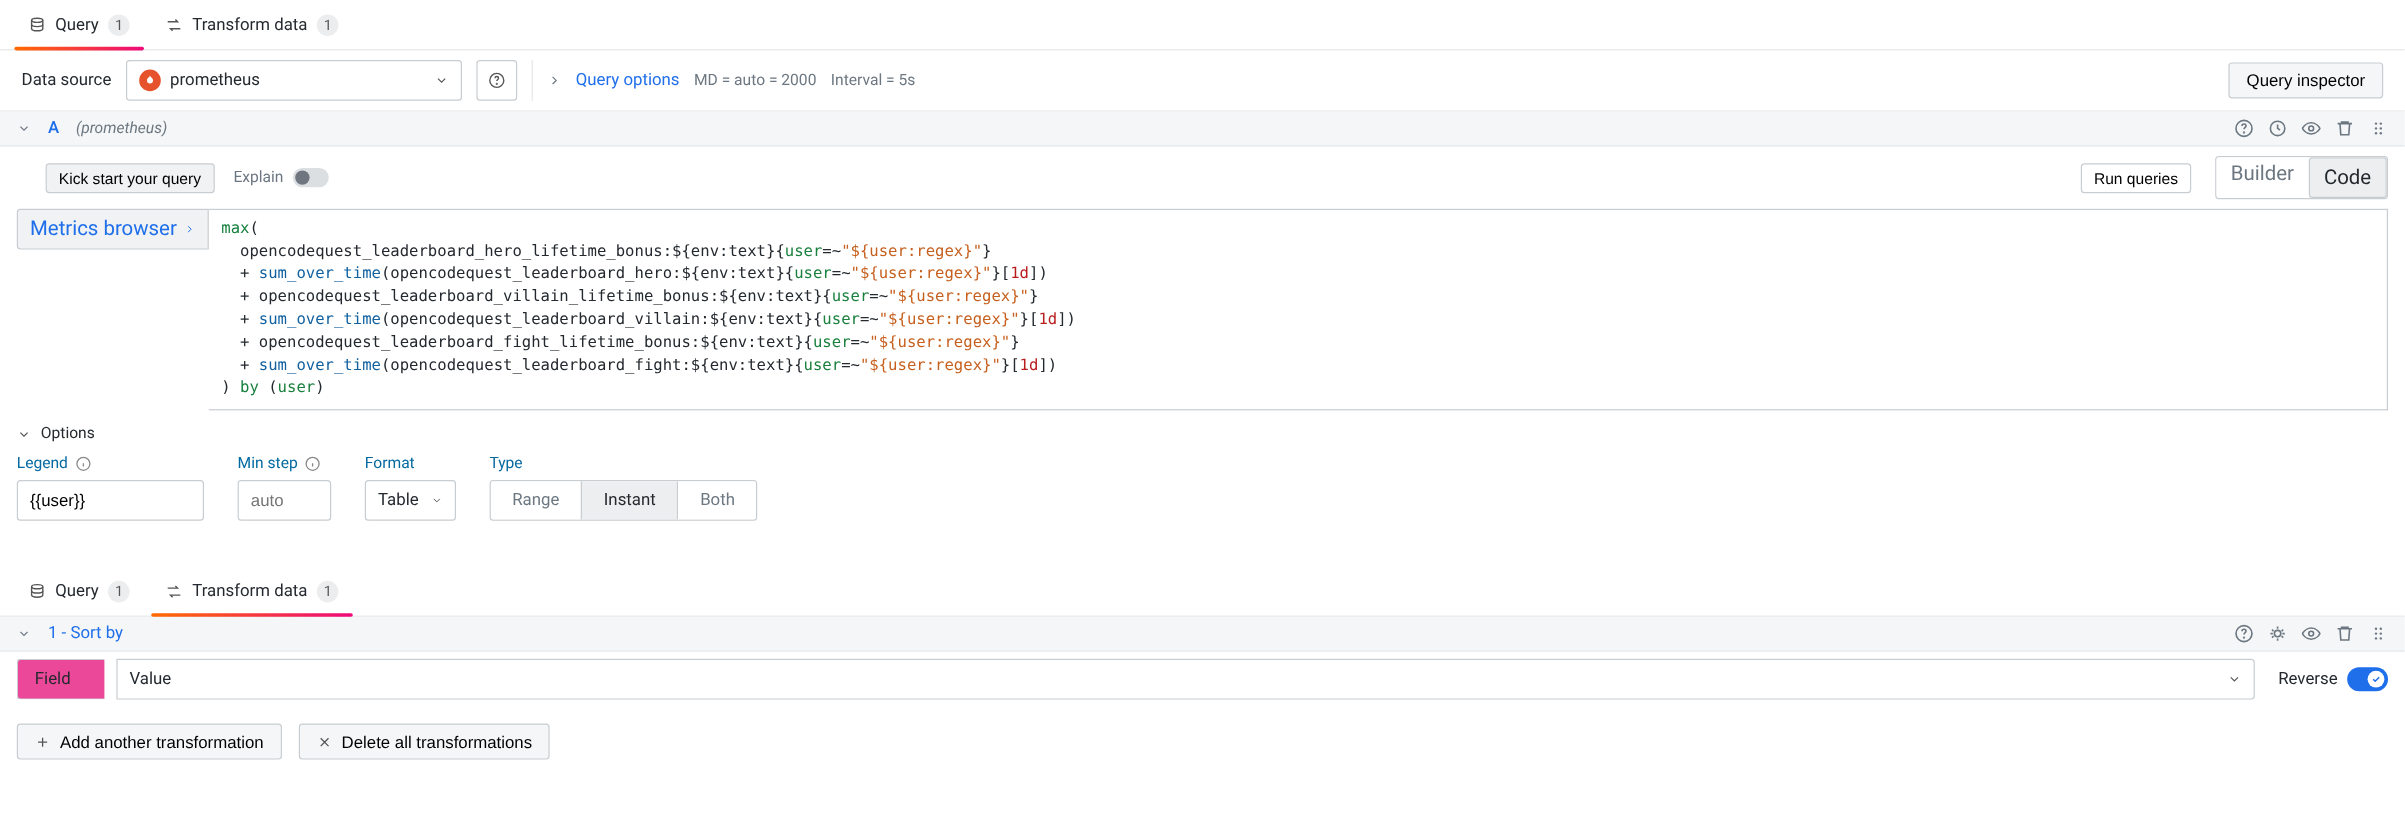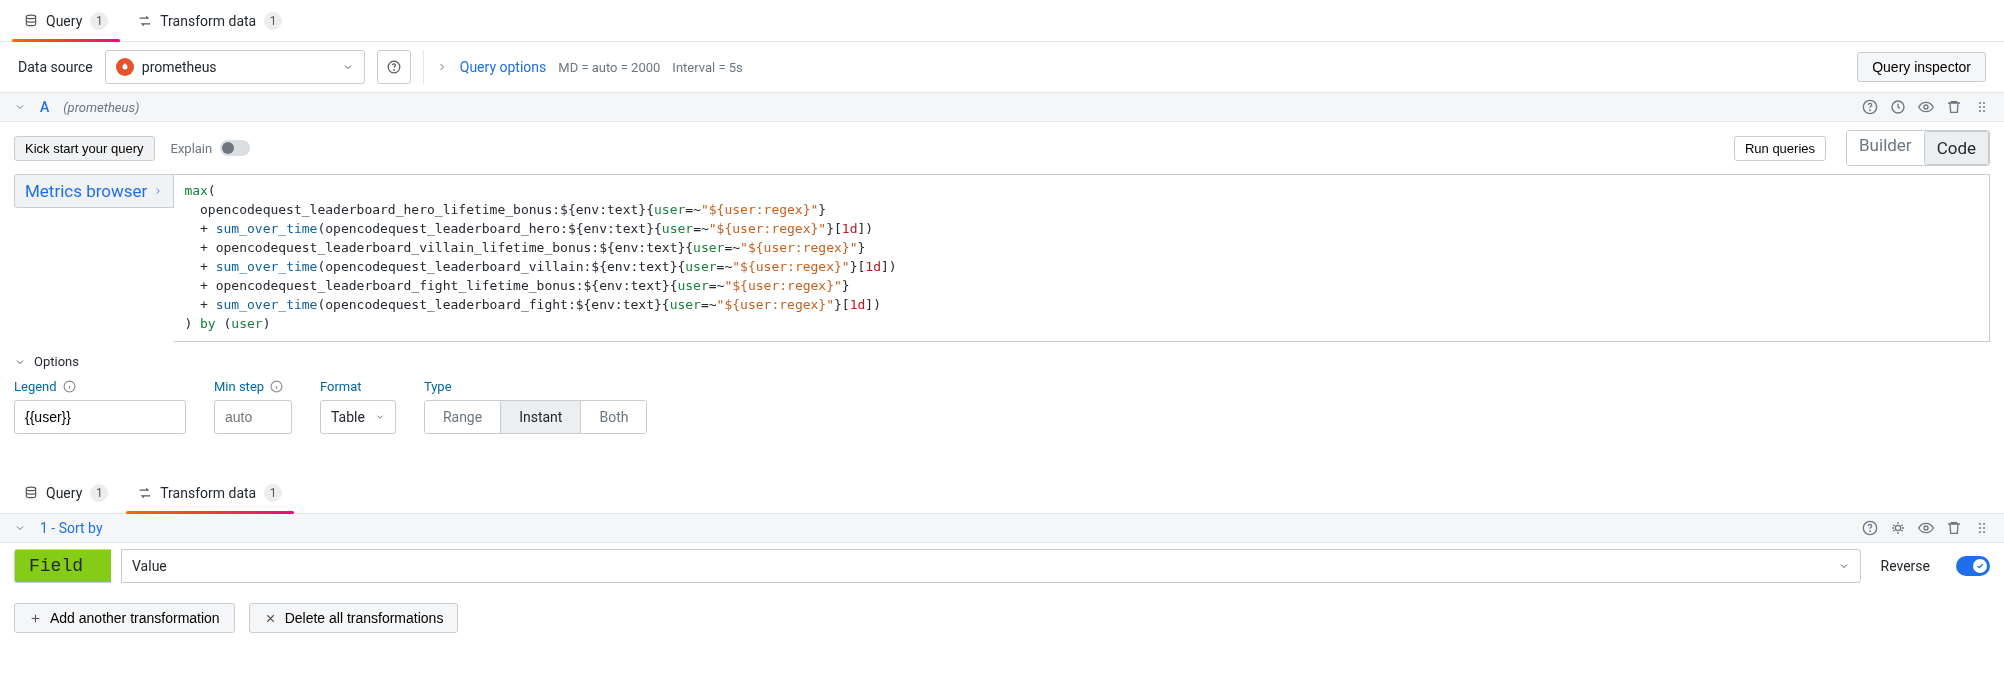--- a/index.html
+++ b/index.html
@@ -4,34 +4,34 @@
 <style>
 * { box-sizing: border-box; margin: 0; padding: 0; }
 body { font-family: -apple-system, BlinkMacSystemFont, "Segoe UI", Roboto, Helvetica, Arial, sans-serif; font-size: 14px; color: #24292f; background: #fff; }
 .tabbar { display: flex; align-items: center; padding: 0 12px; border-bottom: 1px solid #e4e7e9; height: 42px; gap: 6px; }
 .tab { display: flex; align-items: center; gap: 8px; padding: 0 12px; height: 100%; font-size: 14px; color: #24292f; cursor: pointer; position: relative; }
 .tab.active::after { content:""; position:absolute; left:0; right:0; bottom:-1px; height:3px; background: linear-gradient(90deg,#ff6a00,#ee0979); border-radius: 2px; }
 .badge { display:inline-flex; align-items:center; justify-content:center; min-width:18px; height:18px; border-radius:9px; background:#ecedef; color:#555; font-size:12px; padding:0 5px; }
 .icon { display:inline-flex; align-items:center; justify-content:center; }
 .toolbar { display:flex; align-items:center; padding: 8px 18px; gap: 12px; border-bottom: 1px solid #e4e7e9; }
 .label { font-size: 14px; color: #24292f; }
-.ds-select { display:flex; align-items:center; justify-content:space-between; border:1px solid #c8cdd1; border-radius:3px; padding: 4px 10px; width: 260px; height: 34px; background:#fff; cursor:pointer; gap:8px;}
+.ds-select { display:flex; align-items:center; justify-content:space-between; border:1px solid #c8cdd1; border-radius:3px; padding: 4px 10px; width: 280px; height: 34px; background:#fff; cursor:pointer; gap:8px;}
 .ds-left { display:flex; align-items:center; gap:8px; }
 .circle-btn { width:34px; height:34px; border:1px solid #c8cdd1; border-radius:3px; display:flex; align-items:center; justify-content:center; background:#fff; cursor:pointer; }
 .vd { width:1px; height:34px; background:#e4e7e9; }
 .link { color:#1f6feb; cursor:pointer; }
 .grey { color:#6c7781; }
 .push-right { margin-left:auto; }
 .btn { border:1px solid #c8cdd1; background:#f5f6f7; border-radius:3px; padding: 6px 14px; font-size:14px; cursor:pointer; display:inline-flex; align-items:center; gap:8px; }
 .query-strip { display:flex; align-items:center; padding: 6px 14px; background:#f5f6f7; border-bottom:1px solid #e4e7e9; gap:14px; }
 .ql { color:#1f6feb; font-weight:500; }
 .qname { color:#6c7781; font-style:italic; font-size: 13px; }
 .strip-icons { margin-left:auto; display:flex; align-items:center; gap:12px; }
 .strip-icons .ic { cursor:pointer; color:#6c7781; display:flex; }
-.row2 { display:flex; align-items:center; padding: 8px 14px; gap: 16px; }
+.row2 { display:flex; align-items:center; padding: 8px 14px; gap: 16px; margin-left: 24px; }
 .small-btn { border:1px solid #c8cdd1; background:#f1f2f3; border-radius:3px; padding: 4px 10px; font-size:13px; cursor:pointer; }
 .toggle-wrap { display:flex; align-items:center; gap:8px; color:#6c7781; font-size:13px; }
 .tg { width:30px; height:16px; border-radius:8px; background:#dcdfe2; position:relative; cursor:pointer; }
 .tg .knob { position:absolute; width:12px; height:12px; border-radius:50%; background:#6f7680; top:2px; left:2px; }
 .seg { display:inline-flex; border:1px solid #c8cdd1; border-radius:3px; overflow:hidden; }
 .seg > div { padding: 4px 12px; font-size:17px; cursor:pointer; background:#fff; color:#6c7781; }
 .seg > div + div { border-left: 1px solid #c8cdd1; }
 .seg > div.sel { background:#eceeef; color:#24292f; }
 .code-row { display:flex; padding: 0 14px 6px; gap: 0; align-items:flex-start; }
 .mb-btn { border:1px solid #c8cdd1; background:#f1f2f3; font-size:17px; padding: 6px 10px; cursor:pointer; display:flex; align-items:center; gap:6px; border-radius: 3px 0 0 3px; color:#1f6feb; }
@@ -40,32 +40,32 @@
 .fn { color: #1161a0; }
 .key { color: #19803d; }  
 .str { color: #c7601e; }  
 .dur { color: #b91c1c; }  
 .pun { color: #24292f; }
 .options { padding: 6px 14px 14px; }
 .opt-head { display:flex; align-items:center; gap:8px; font-size:13px; color:#24292f; cursor:pointer; margin-bottom: 10px; }
 .opt-row { display:flex; gap: 28px; align-items:flex-end; }
 .field-col { display:flex; flex-direction:column; gap:6px; }
 .field-label { font-size:13px; color:#0369a1; display:flex; align-items:center; gap:6px; }
-.txt-input { border:1px solid #c8cdd1; border-radius:3px; padding: 7px 10px; font-size:14px; width: 172px; height:34px; }
+.txt-input { border:1px solid #c8cdd1; border-radius:3px; padding: 7px 10px; font-size:14px; width: 156px; height:34px; }
 .sel { border:1px solid #c8cdd1; border-radius:3px; padding: 7px 10px; font-size:14px; height:34px; display:flex; align-items:center; gap:10px; cursor:pointer; }
 .radio3 { display:inline-flex; border:1px solid #c8cdd1; border-radius:3px; overflow:hidden; height:34px; }
 .radio3 > div { padding: 0 18px; font-size:14px; cursor:pointer; background:#fff; color:#6c7781; display:flex; align-items:center; height:32px; }
 .radio3 > div + div { border-left: 1px solid #c8cdd1; }
 .radio3 > div.sel3 { background:#eceeef; color:#24292f; }
 .spacer { height: 24px; }
 .tstrip { display:flex; align-items:center; padding: 6px 14px; background:#f5f6f7; border-bottom:1px solid #e4e7e9; gap:14px; }
 .row3 { display:flex; align-items:center; padding: 6px 14px; gap: 10px; }
-.fld-lab { background:#84cc16; border:1px solid #c8cdd1; border-right:none; padding: 0 28px 0 14px; font-size:18px; height:34px; display:flex; align-items:center; border-radius: 3px 0 0 3px; font-family: Liberation Mono, monospace; }
+.fld-lab { background:#ec4899; border:1px solid #c8cdd1; border-right:none; padding: 0 28px 0 14px; font-size:14px; height:34px; display:flex; align-items:center; border-radius: 3px 0 0 3px; }
 .wide-select { flex:1; border:1px solid #c8cdd1; border-radius: 0 3px 3px 0; padding: 0 10px; height:34px; display:flex; align-items:center; justify-content:space-between; cursor:pointer;}
-.rev-wrap { display:flex; align-items:center; gap:26px; padding-left: 10px; }
+.rev-wrap { display:flex; align-items:center; gap:8px; padding-left: 10px; }
 .btg { width:34px; height:20px; border-radius:10px; background:#1f6feb; position:relative; cursor:pointer; }
 .btg .k { position:absolute; width:14px; height:14px; border-radius:50%; background:#fff; top:3px; right:3px; display:flex;align-items:center;justify-content:center;}
 .actions { display:flex; gap: 14px; padding: 14px; }
 svg { display:block; }
 .prom { width:18px;height:18px;border-radius:50%;background:#e6522c;display:flex;align-items:center;justify-content:center; }
 </style>
 </head>
 <body>
 
 <div class="tabbar">

